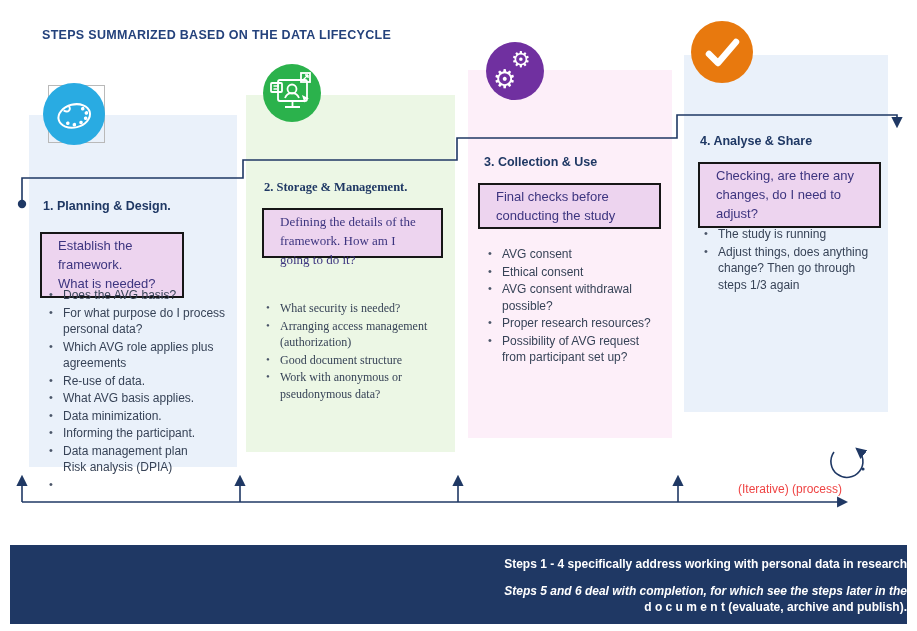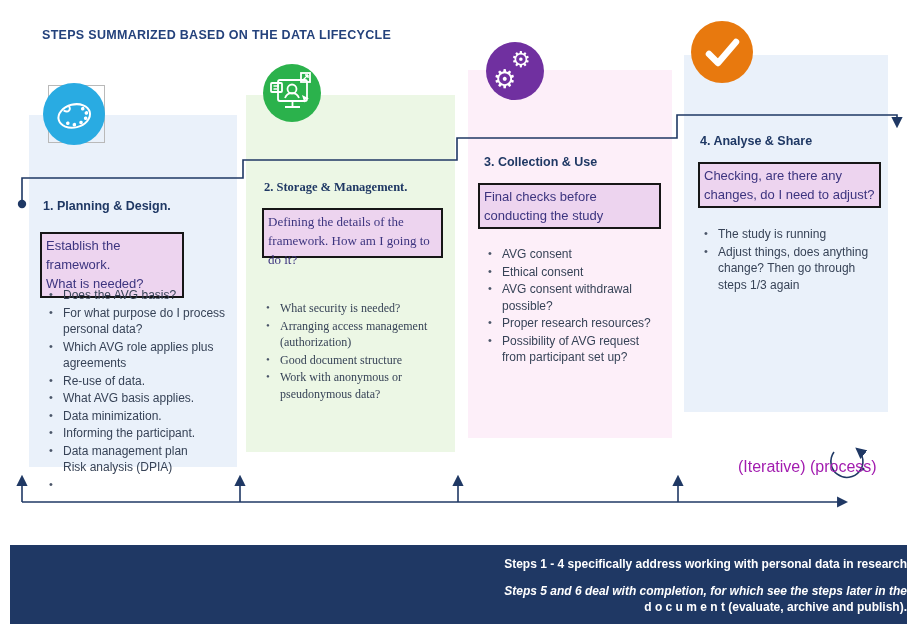--- a/index.html
+++ b/index.html
@@ -11,21 +11,21 @@
   .panel{position:absolute;}
   .p1{left:29px;top:115px;width:208px;height:352px;}
   .p2{left:246px;top:95px;width:209px;height:357px;font-family:Liberation Serif, serif;}
   .p3{left:468px;top:70px;width:204px;height:368px;}
   .p4{left:684px;top:55px;width:204px;height:357px;}
   .heading{position:absolute;left:14px;top:84px;font-size:12.5px;font-weight:bold;color:#1F3864;}
   .p2 .heading{left:18px;top:85px;}
   .p3 .heading{left:16px;top:85px;}
   .p4 .heading{left:16px;top:79px;}
   .hbox{position:absolute;background:#EDD4EF;border:2px solid #161616;color:#3C347F;
-        font-size:13px;line-height:1.48;padding:2px 4px;white-space:pre-line;box-sizing:border-box;}
+        font-size:13px;line-height:1.48;padding:2px 16px;white-space:pre-line;box-sizing:border-box;}
   .p1 .hbox{left:11px;top:117px;width:144px;min-height:44px;}
   .p2 .hbox{left:16px;top:113px;width:181px;height:50px;overflow:visible;}
   .p3 .hbox{left:10px;top:113px;width:183px;min-height:43px;}
   .p4 .hbox{left:14px;top:107px;width:183px;min-height:44px;}
   .blist{position:absolute;left:12px;right:6px;margin:0;padding:0;list-style:none;}
   .p1 .blist{top:172px;}
   .p2 .blist{top:205px;}
   .p3 .blist{top:176px;}
   .p4 .blist{top:171px;}
   .blist li{position:relative;padding-left:22px;font-size:12px;line-height:1.38;
@@ -36,21 +36,21 @@
   .ic1{left:43px;top:83px;width:62px;height:62px;}
   .ic2{left:263px;top:64px;width:58px;height:58px;}
   .ic3{left:486px;top:42px;width:58px;height:58px;}
   .ic4{left:691px;top:21px;width:62px;height:62px;}
   .sel-box{position:absolute;left:48px;top:85px;width:55px;height:56px;border:1px solid #b9b9b9;}
   .gear{position:absolute;color:#fff;font-family:"DejaVu Sans",sans-serif;line-height:1;}
   .gear-small{left:25px;top:7px;font-size:22px;}
   .gear-big{left:7px;top:24px;font-size:26px;}
   
   .overlay{position:absolute;left:0;top:0;width:917px;height:631px;pointer-events:none;}
-  .iter-label{position:absolute;left:738px;top:458px;font-size:16px;color:#a21caf;}
+  .iter-label{position:absolute;left:738px;top:482px;font-size:12px;color:#ef4444;}
   
   .banner{position:absolute;left:10px;top:545px;width:897px;height:79px;background:#1F3864;
           color:#fff;text-align:right;}
   .banner .l1{margin-top:12px;font-size:12px;font-weight:bold;}
   .banner .l2{margin-top:13px;font-size:12px;font-weight:bold;font-style:italic;}
   .banner .l3{margin-top:2px;font-size:12px;font-weight:bold;}
 </style>
 </head>
 <body>
 

